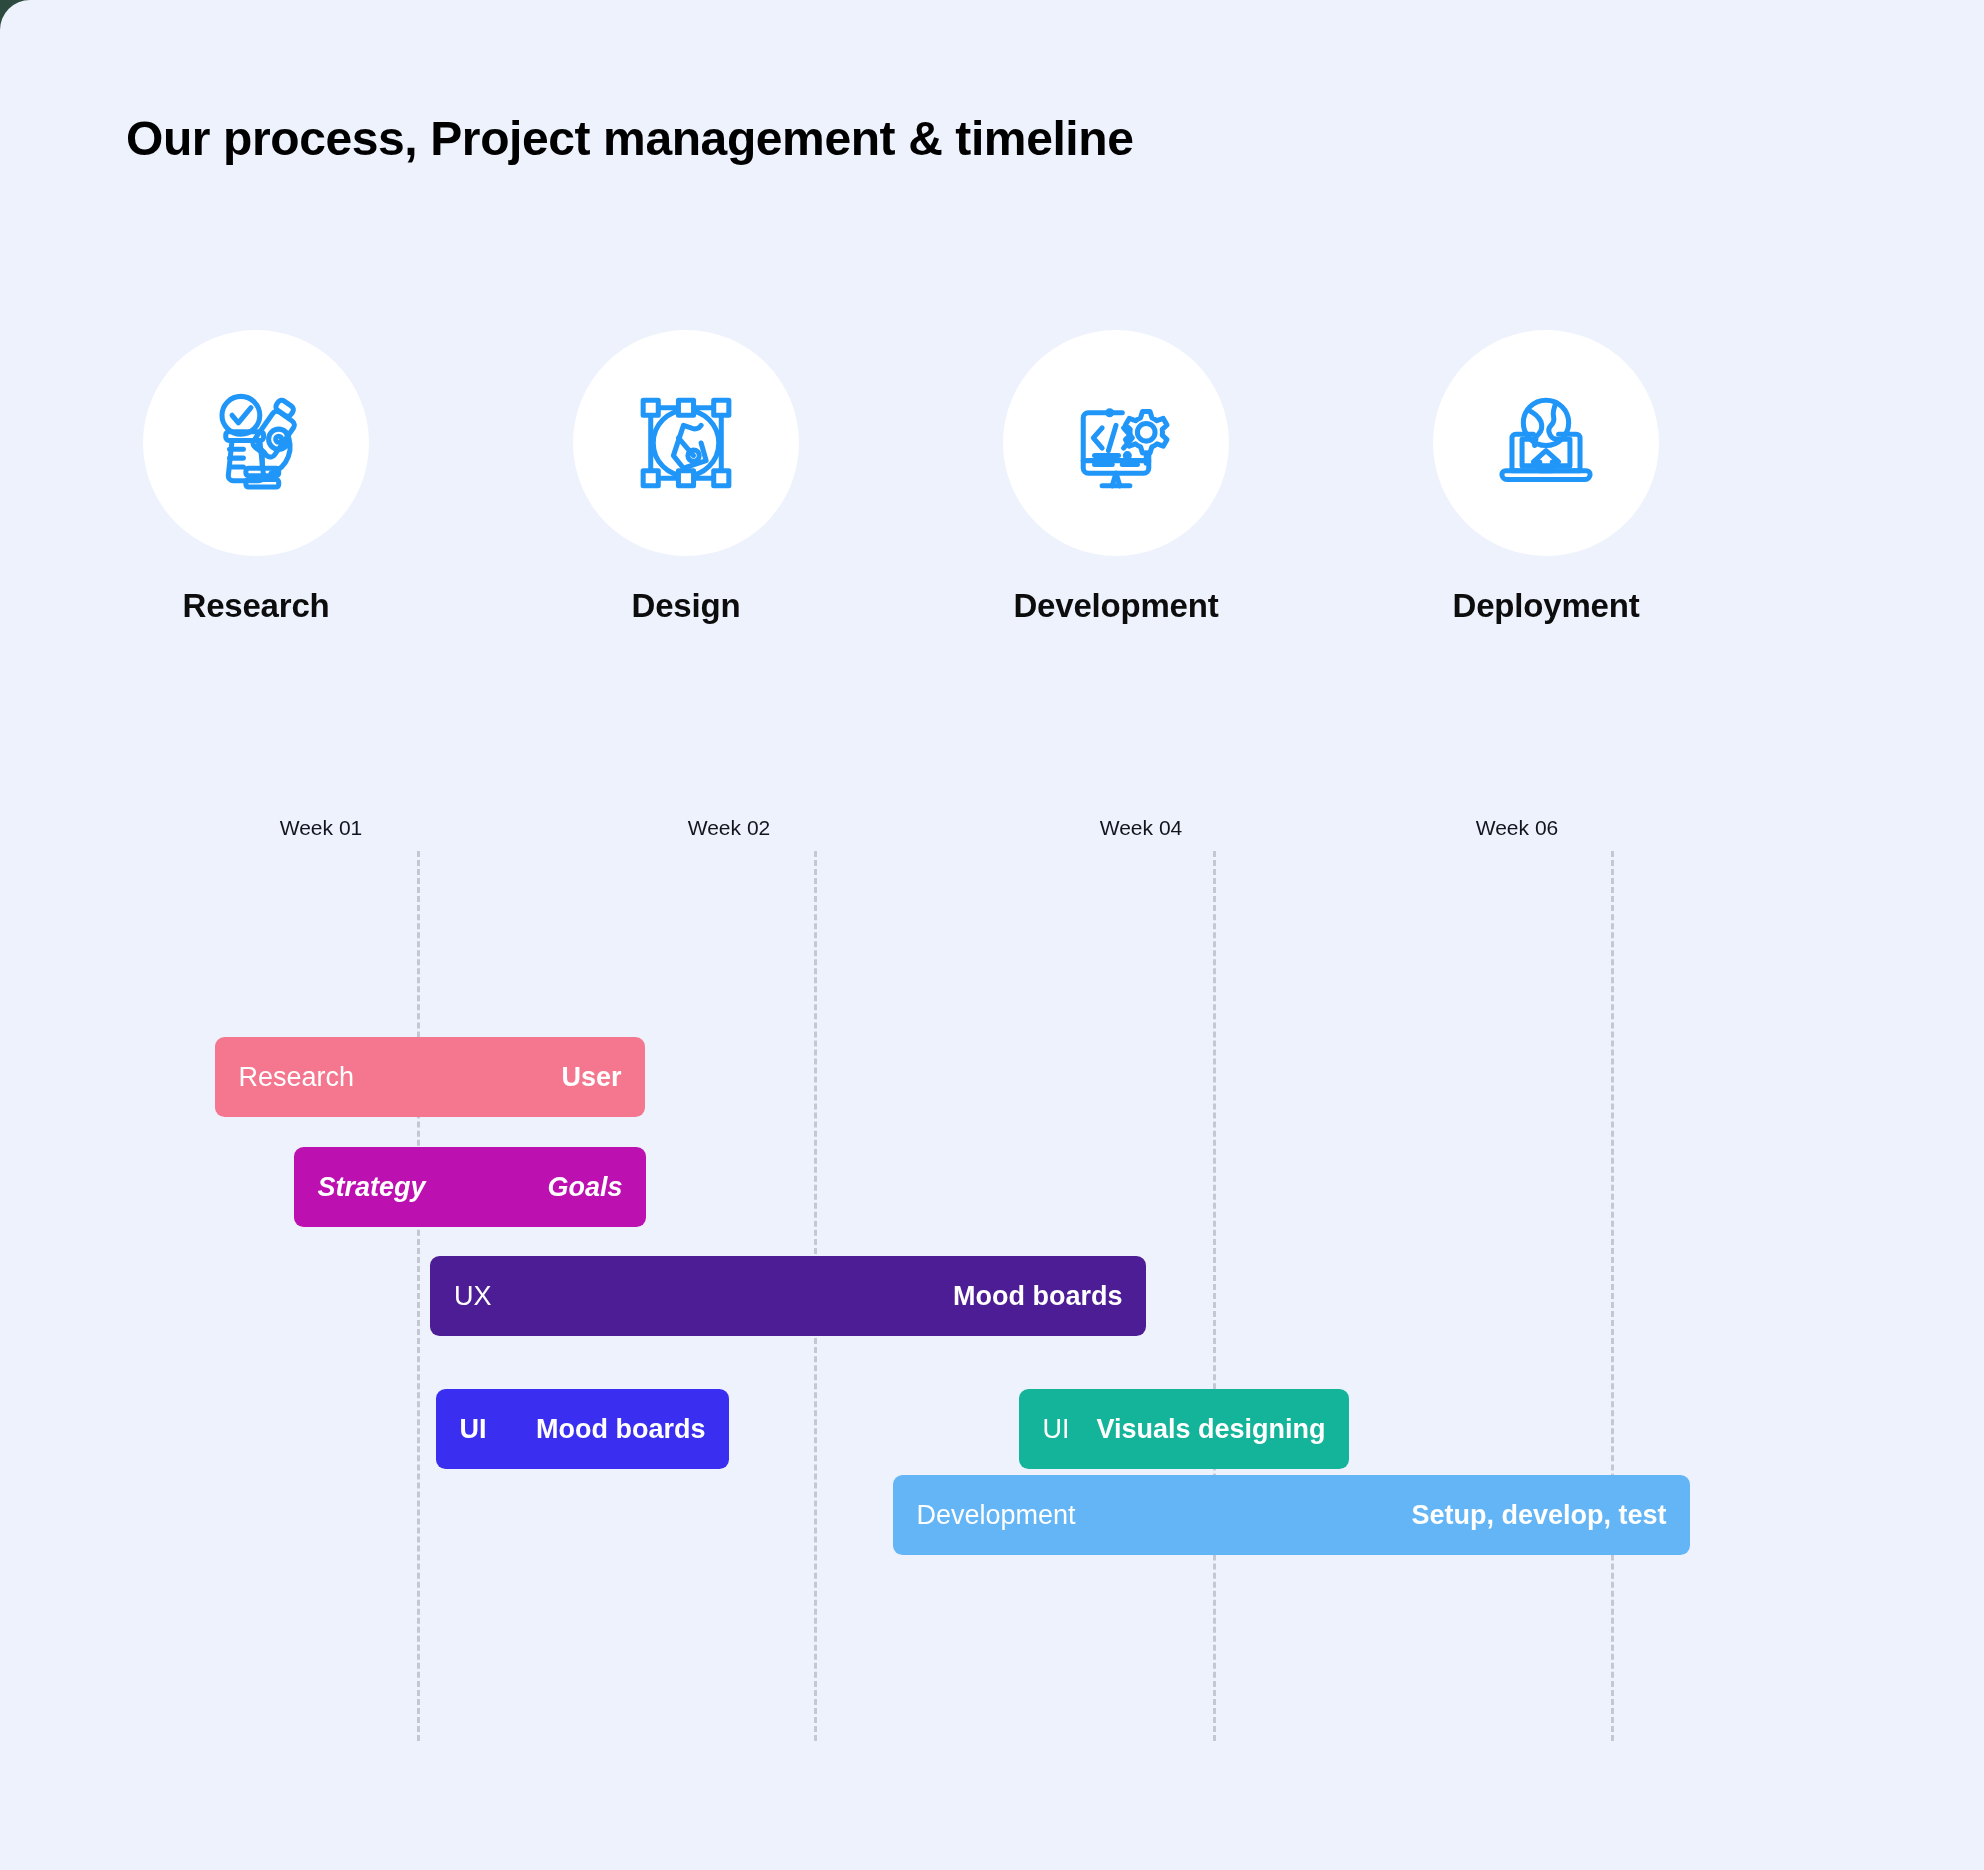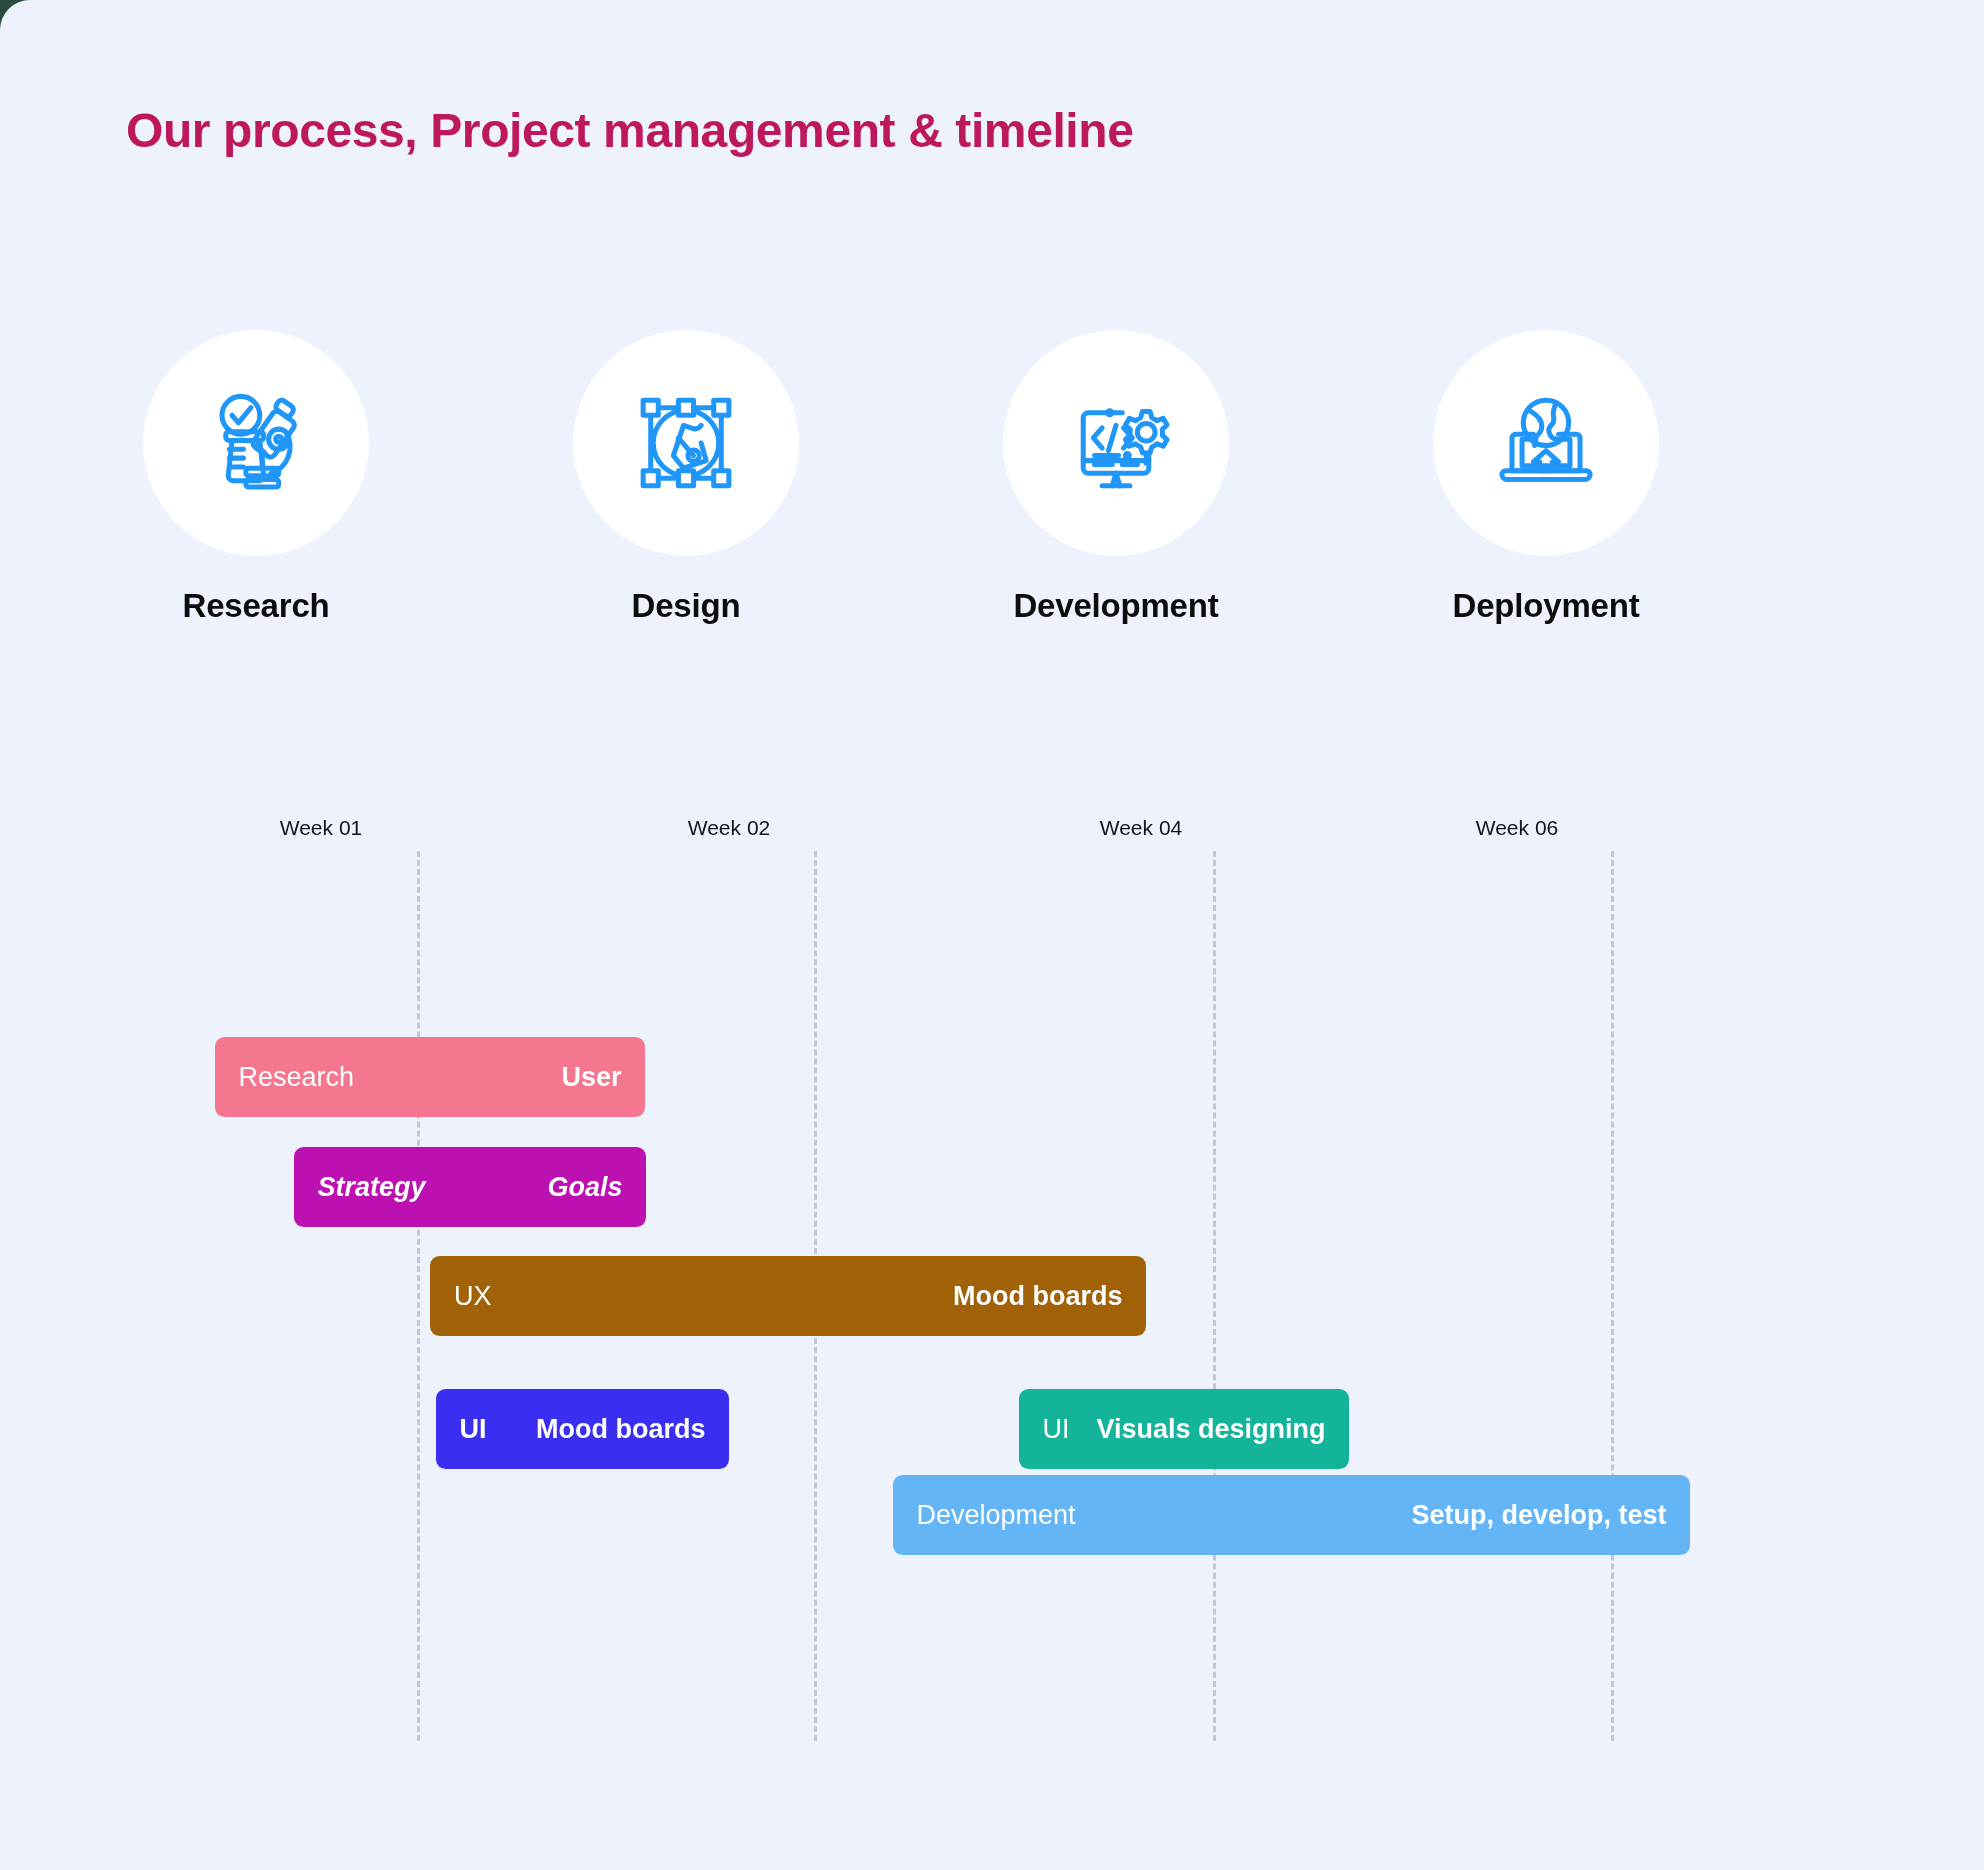--- a/index.html
+++ b/index.html
@@ -20,25 +20,25 @@
     height: 1870px;
     background: #eef2fc;
     border-radius: 30px 0 0 0;
     overflow: hidden;
   }
 
   
   .page-title {
     position: absolute;
     left: 126px;
-    top: 103px;
+    top: 111px;
     font-size: 48px;
     font-weight: 800;
     letter-spacing: -0.4px;
-    color: #be185d;
+    color: #000000;
     white-space: nowrap;
   }
 
   
   .steps {
     position: absolute;
     left: 0;
     top: 330px;
     width: 1985px;
     height: 304px;
@@ -227,21 +227,21 @@
     <div class="bar" style="left:215px; top:221px; width:430px; background:#f5778f;">
       <span class="bar-title">Research</span>
       <span class="bar-note">User</span>
     </div>
 
     <div class="bar bold" style="left:294px; top:331px; width:352px; background:#bd10b0;font-style:italic;">
       <span class="bar-title">Strategy</span>
       <span class="bar-note">Goals</span>
     </div>
 
-    <div class="bar" style="left:430px; top:440px; width:716px; background:#a16207;padding-left:24px;">
+    <div class="bar" style="left:430px; top:440px; width:716px; background:#4c1d95;padding-left:24px;">
       <span class="bar-title">UX</span>
       <span class="bar-note">Mood boards</span>
     </div>
 
     <div class="bar bold compact" style="left:436px; top:549px; width:293px; background:#3a2ef0;">
       <span class="bar-title">UI</span>
       <span class="bar-note">Mood boards</span>
     </div>
 
     <div class="bar compact" style="left:1019px; top:549px; width:330px; background:#14b49a;">

